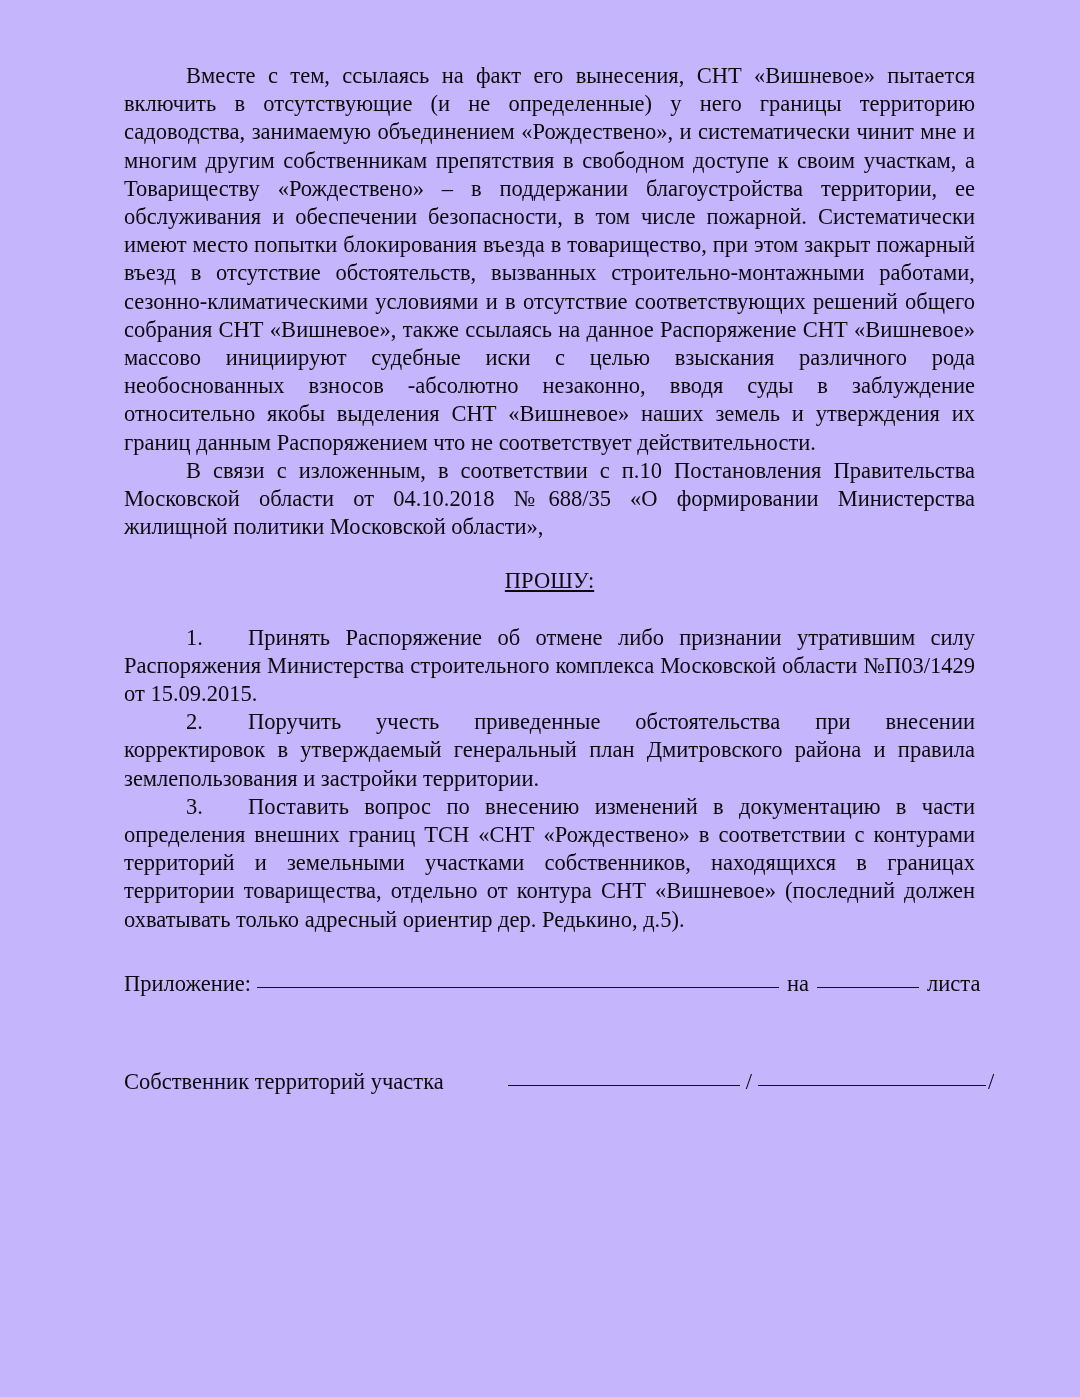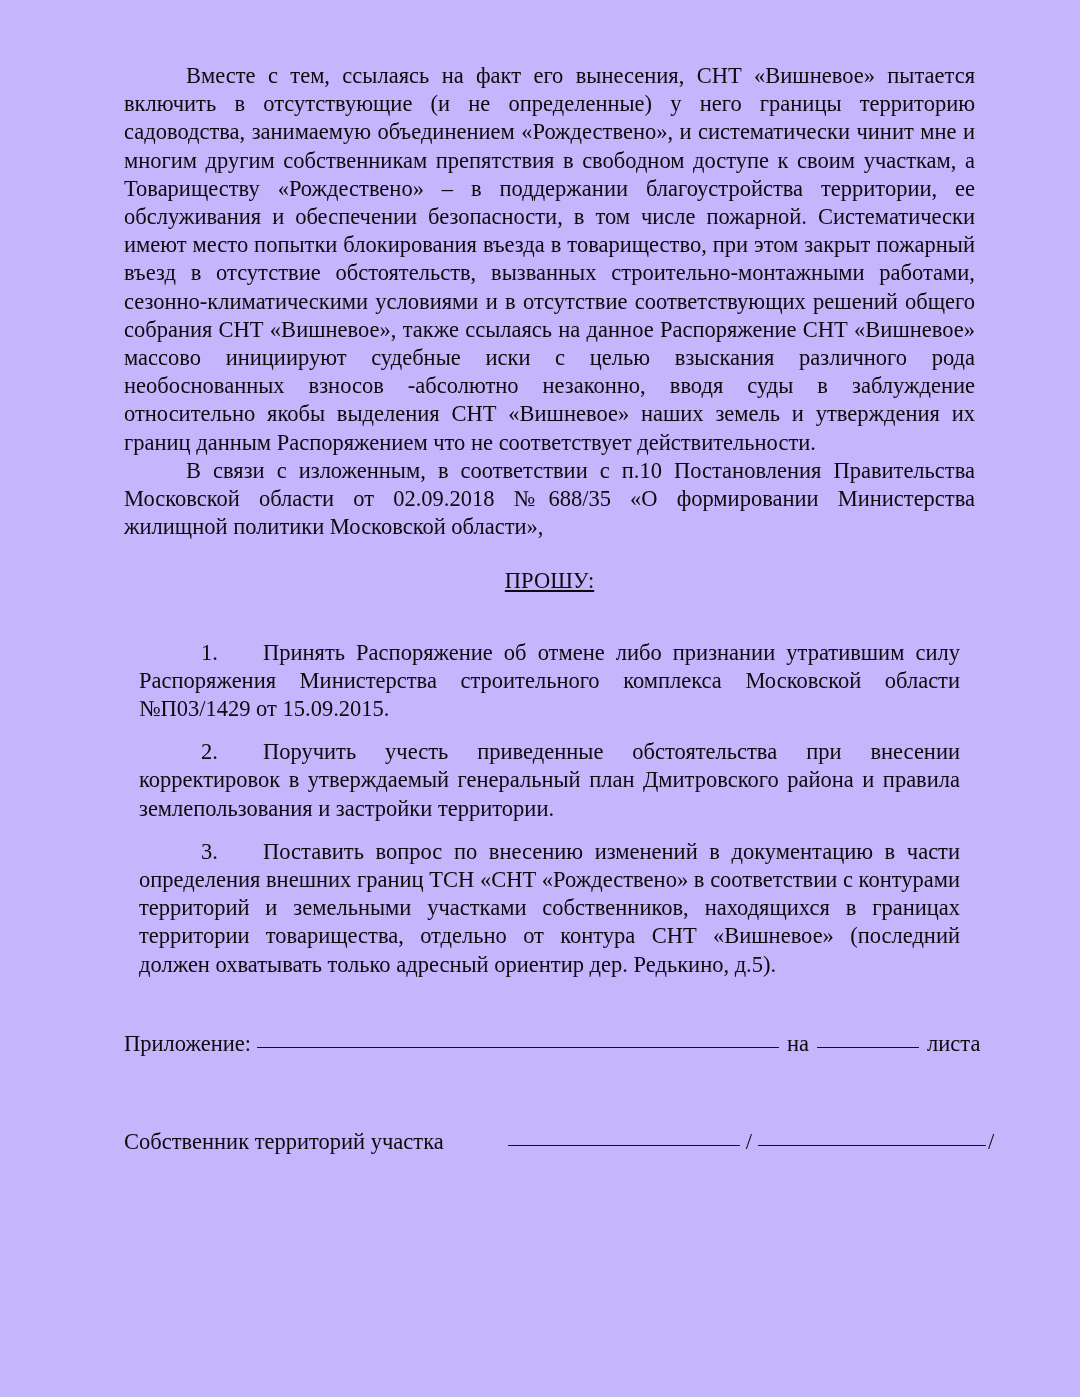--- a/index.html
+++ b/index.html
@@ -54,21 +54,21 @@
     margin: 0;
     padding: 0;
     list-style: none;
   }
 
   .num-item {
     font-size: 22.5px;
     line-height: 28.2px;
     text-align: justify;
     text-justify: inter-word;
-    margin: 15px;
+    margin: 0;
     position: relative;
   }
 
   .num-item .marker {
     display: inline-block;
     width: 62px;
     margin-left: 62px;
     text-align: left;
   }
 
@@ -108,21 +108,21 @@
   .slash { display: inline-block; padding: 0 2px; }
 </style>
 </head>
 <body>
 
 <div class="page">
   <div class="content">
 
     <p class="para">Вместе с тем, ссылаясь на факт его вынесения, СНТ «Вишневое» пытается включить в отсутствующие (и не определенные) у него границы территорию садоводства, занимаемую объединением «Рождествено», и систематически чинит мне и многим другим собственникам препятствия в свободном доступе к своим участкам, а Товариществу «Рождествено» – в поддержании благоустройства территории, ее обслуживания и обеспечении безопасности, в том числе пожарной. Систематически имеют место попытки блокирования въезда в товарищество, при этом закрыт пожарный въезд в отсутствие обстоятельств, вызванных строительно-монтажными работами, сезонно-климатическими условиями и в отсутствие соответствующих решений общего собрания СНТ «Вишневое», также ссылаясь на данное Распоряжение СНТ «Вишневое» массово инициируют судебные иски с целью взыскания различного рода необоснованных взносов -абсолютно незаконно, вводя суды в заблуждение относительно якобы выделения СНТ «Вишневое» наших земель и утверждения их границ данным Распоряжением что не соответствует действительности.</p>
 
-    <p class="para">В связи с изложенным, в соответствии с п.10 Постановления Правительства Московской области от 02.09.2018 №688/35 «О формировании Министерства жилищной политики Московской области»,</p>
+    <p class="para">В связи с изложенным, в соответствии с п.10 Постановления Правительства Московской области от 04.10.2018 №688/35 «О формировании Министерства жилищной политики Московской области»,</p>
 
     <p class="heading-center">ПРОШУ:</p>
 
     <ol class="num-list">
 
       <li class="num-item">
         <span class="marker">1.</span><span class="body-text">Принять Распоряжение об отмене либо признании утратившим силу Распоряжения Министерства строительного комплекса Московской области №П03/1429 от 15.09.2015.</span>
       </li>
 
       <li class="num-item">

